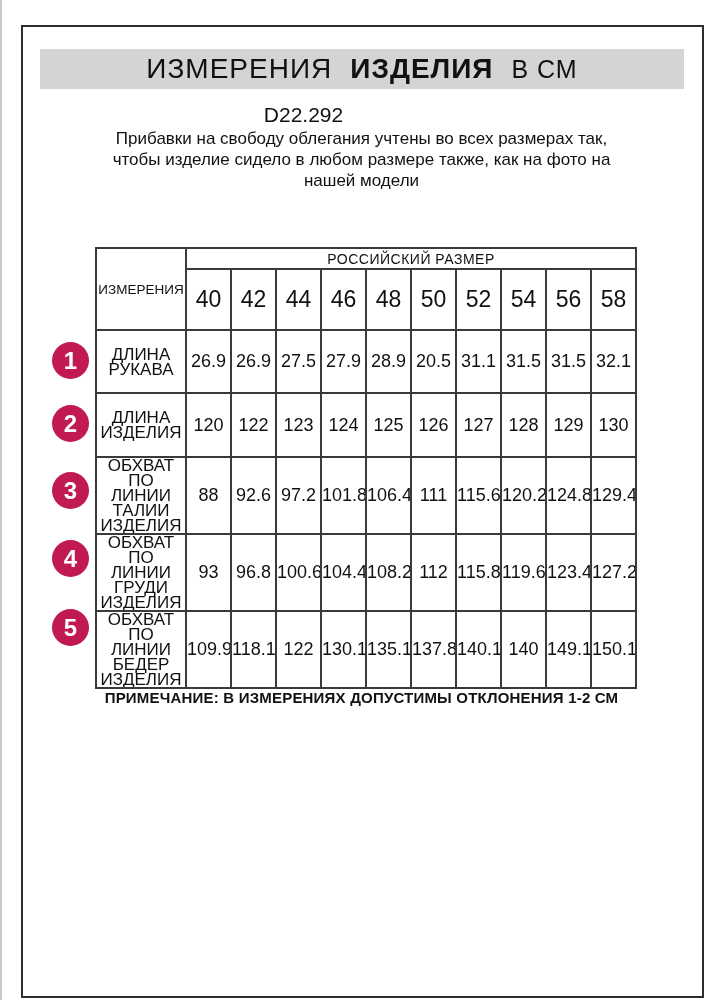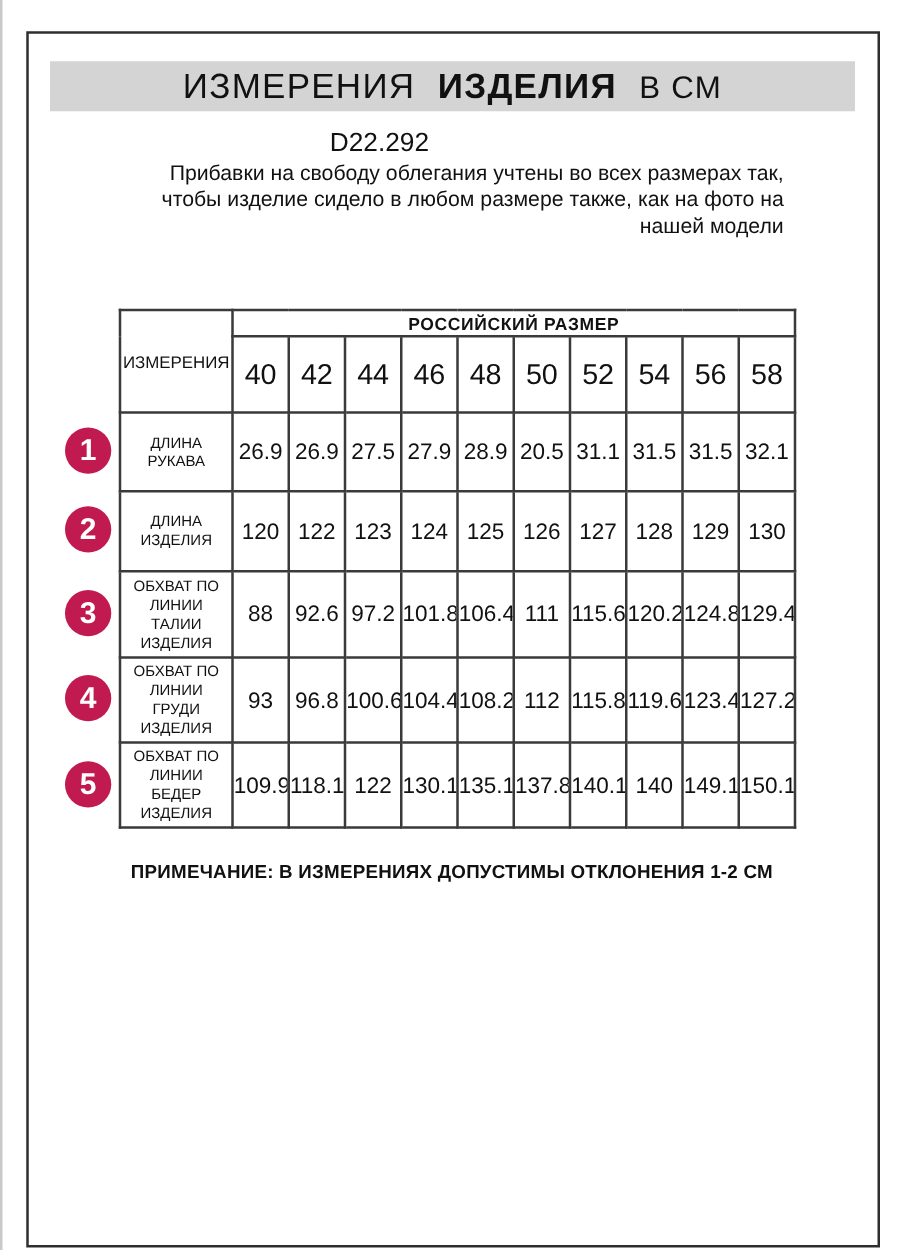--- a/index.html
+++ b/index.html
@@ -27,38 +27,38 @@
   }
   .title-band .t-main { font-size: 28px; font-weight: 400; letter-spacing: 1px; line-height: 40px; }
   .title-band .t-bold { font-size: 28px; font-weight: 700; letter-spacing: 1px; }
   .title-band .t-unit { font-size: 25px; font-weight: 400; letter-spacing: 1px; }
   .model-code {
     position: absolute; left: 0; top: 103px; width: 607px;
     text-align: center; font-size: 21px; font-weight: 400;
   }
   .subtitle {
     position: absolute; left: 96px; top: 128px; width: 531px;
-    text-align: right; font-size: 17px; line-height: 21px; font-weight: 400;
+    text-align: center; font-size: 17px; line-height: 21px; font-weight: 400;
   }
   .size-table {
     position: absolute; left: 95px; top: 247px;
     border-collapse: collapse; table-layout: fixed; width: 540px;
   }
   .size-table th, .size-table td {
     border: 2px solid #3a3a3a;
     text-align: center; vertical-align: middle;
     font-weight: 400;
     overflow: hidden;
   }
   tr.group-row { height: 21px; }
   tr.sizes-row { height: 61px; }
-  th.group-header { font-size: 14px; letter-spacing: 0.5px; font-weight: 700; }
+  th.group-header { font-size: 14px; letter-spacing: 0.5px; font-weight: 400; }
   th.meas-header { font-size: 13.5px; font-weight: 400; }
   th.size-cell { font-size: 23px; font-weight: 400; }
-  td.row-label { font-size: 12px; line-height: 15px; white-space: pre-line; }
+  td.row-label { font-size: 17px; line-height: 15px; white-space: pre-line; }
   td.value-cell { font-size: 18px; }
   tr.data-row-0 { height: 63px; }
   tr.data-row-1 { height: 64px; }
   tr.data-row-2 { height: 69px; }
   tr.data-row-3 { height: 68px; }
   tr.data-row-4 { height: 68px; }
   .num-badge {
     position: absolute; left: 52px; width: 37px; height: 37px;
     border-radius: 50%;
     background: var(--accent, #c01a50);

